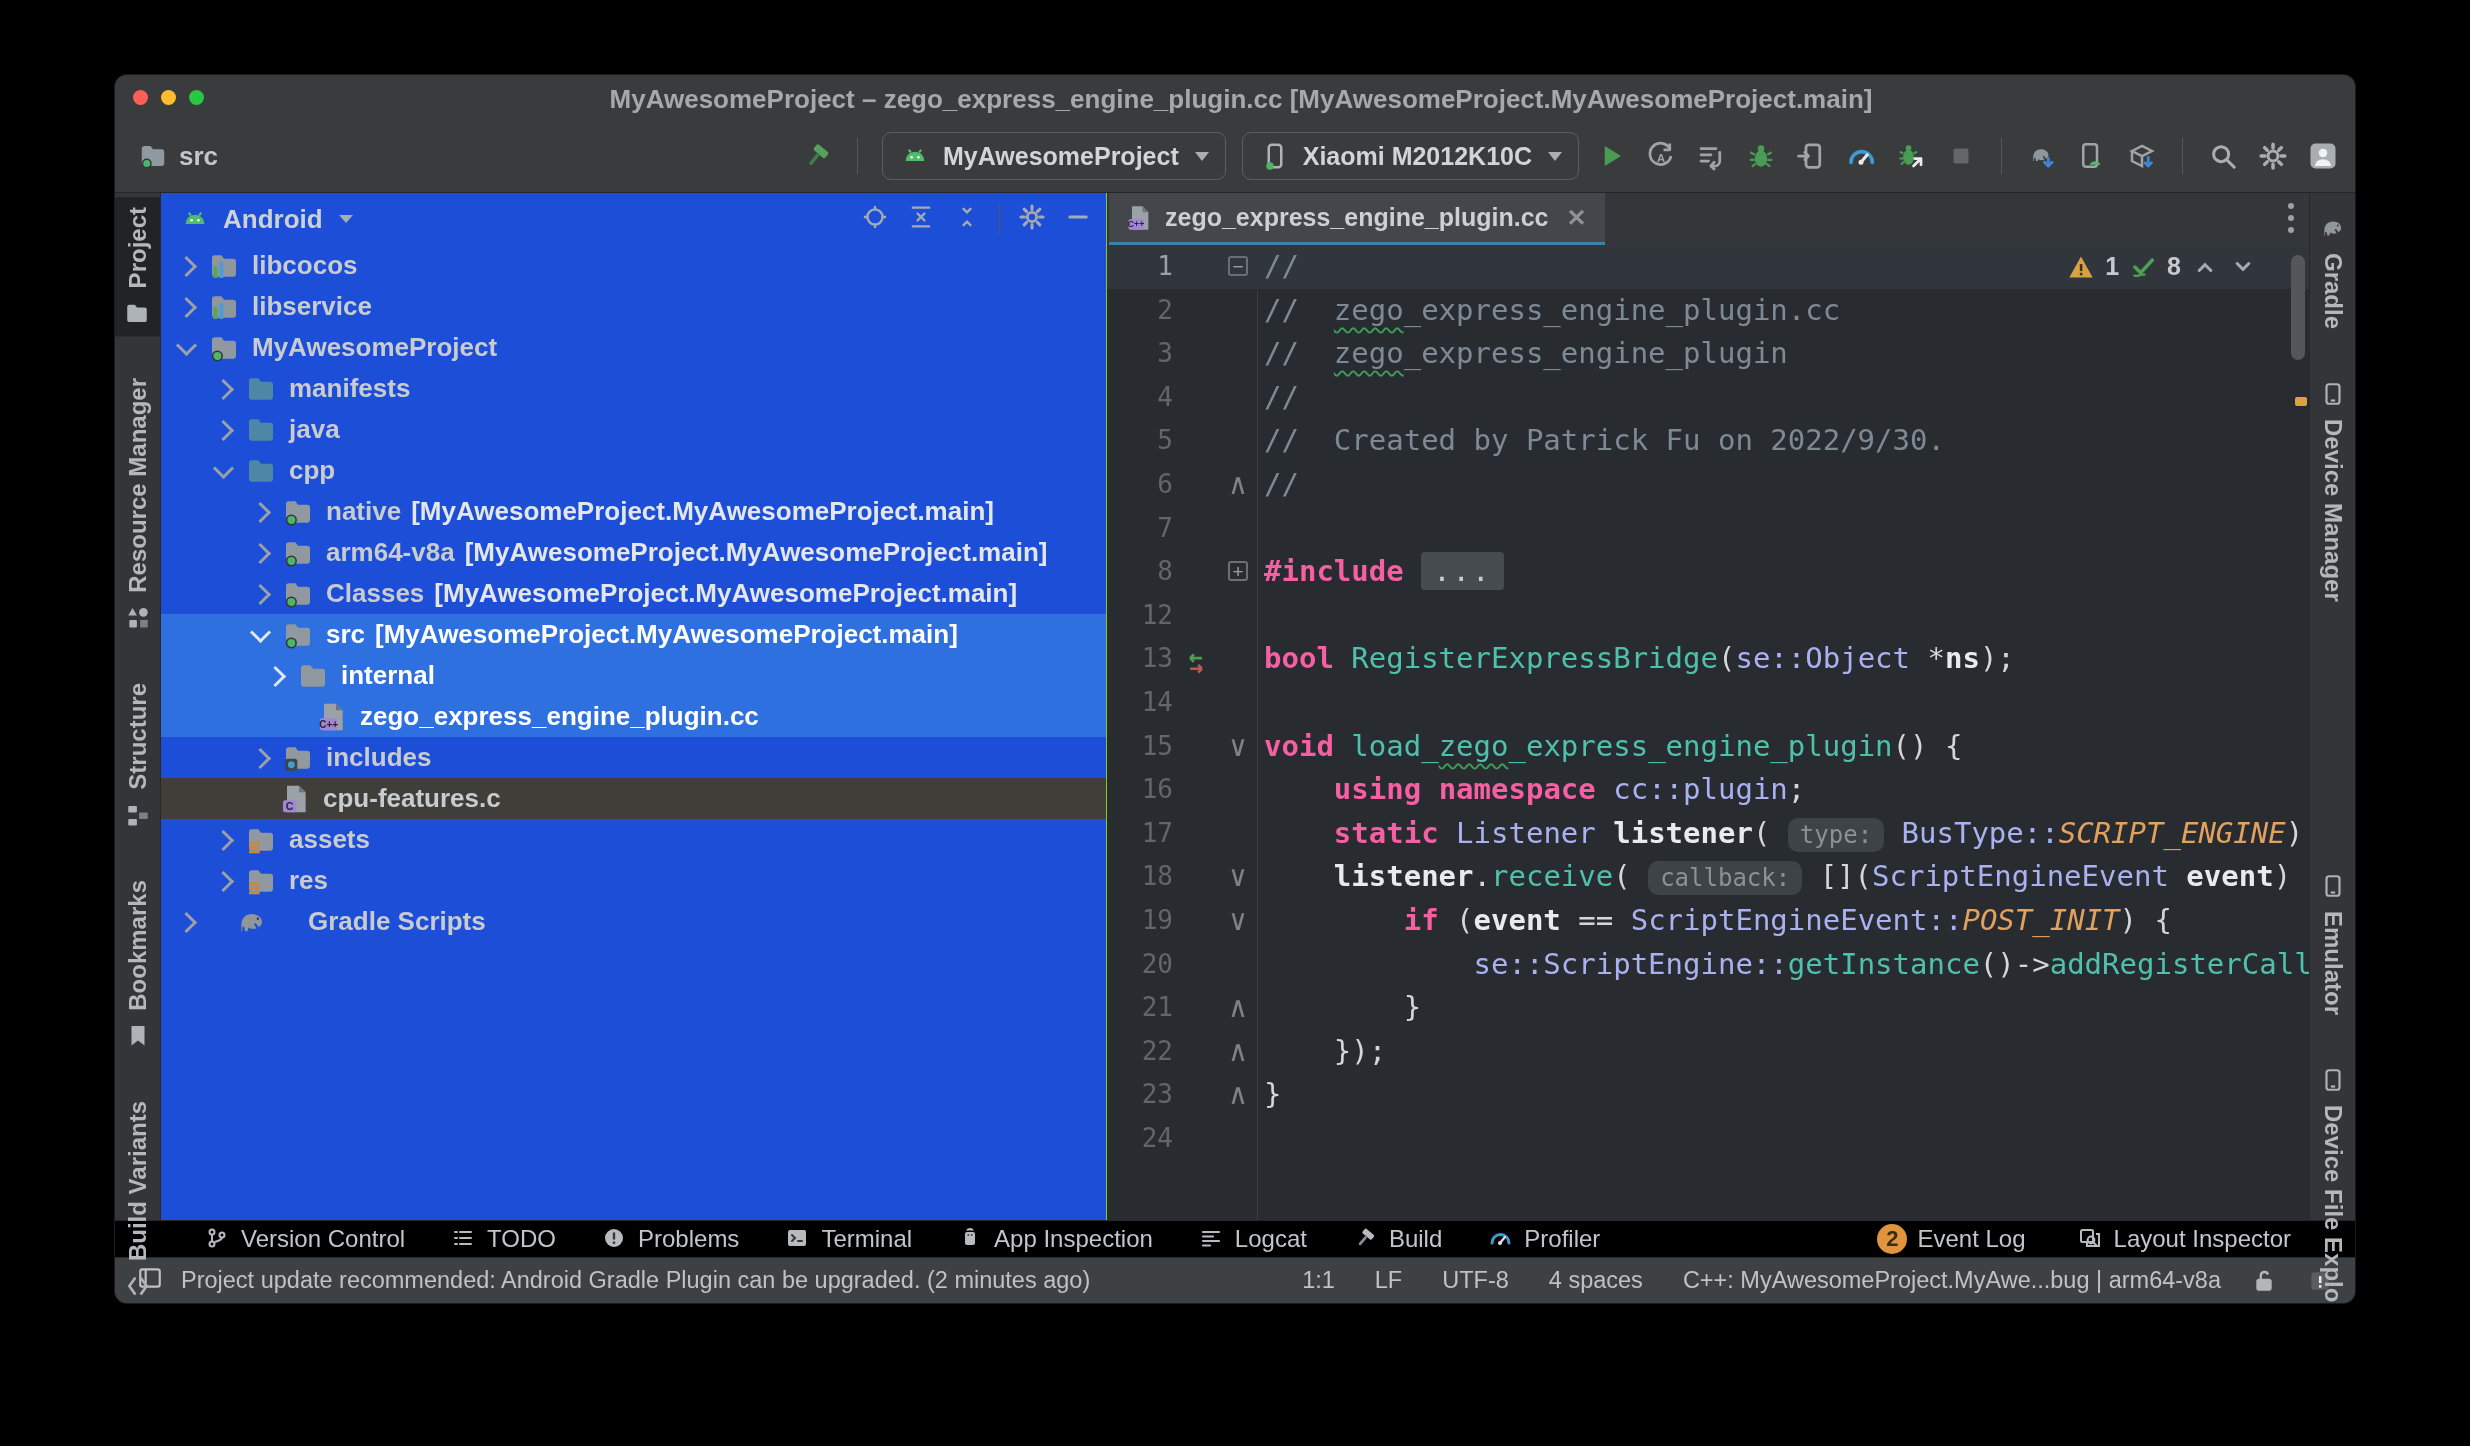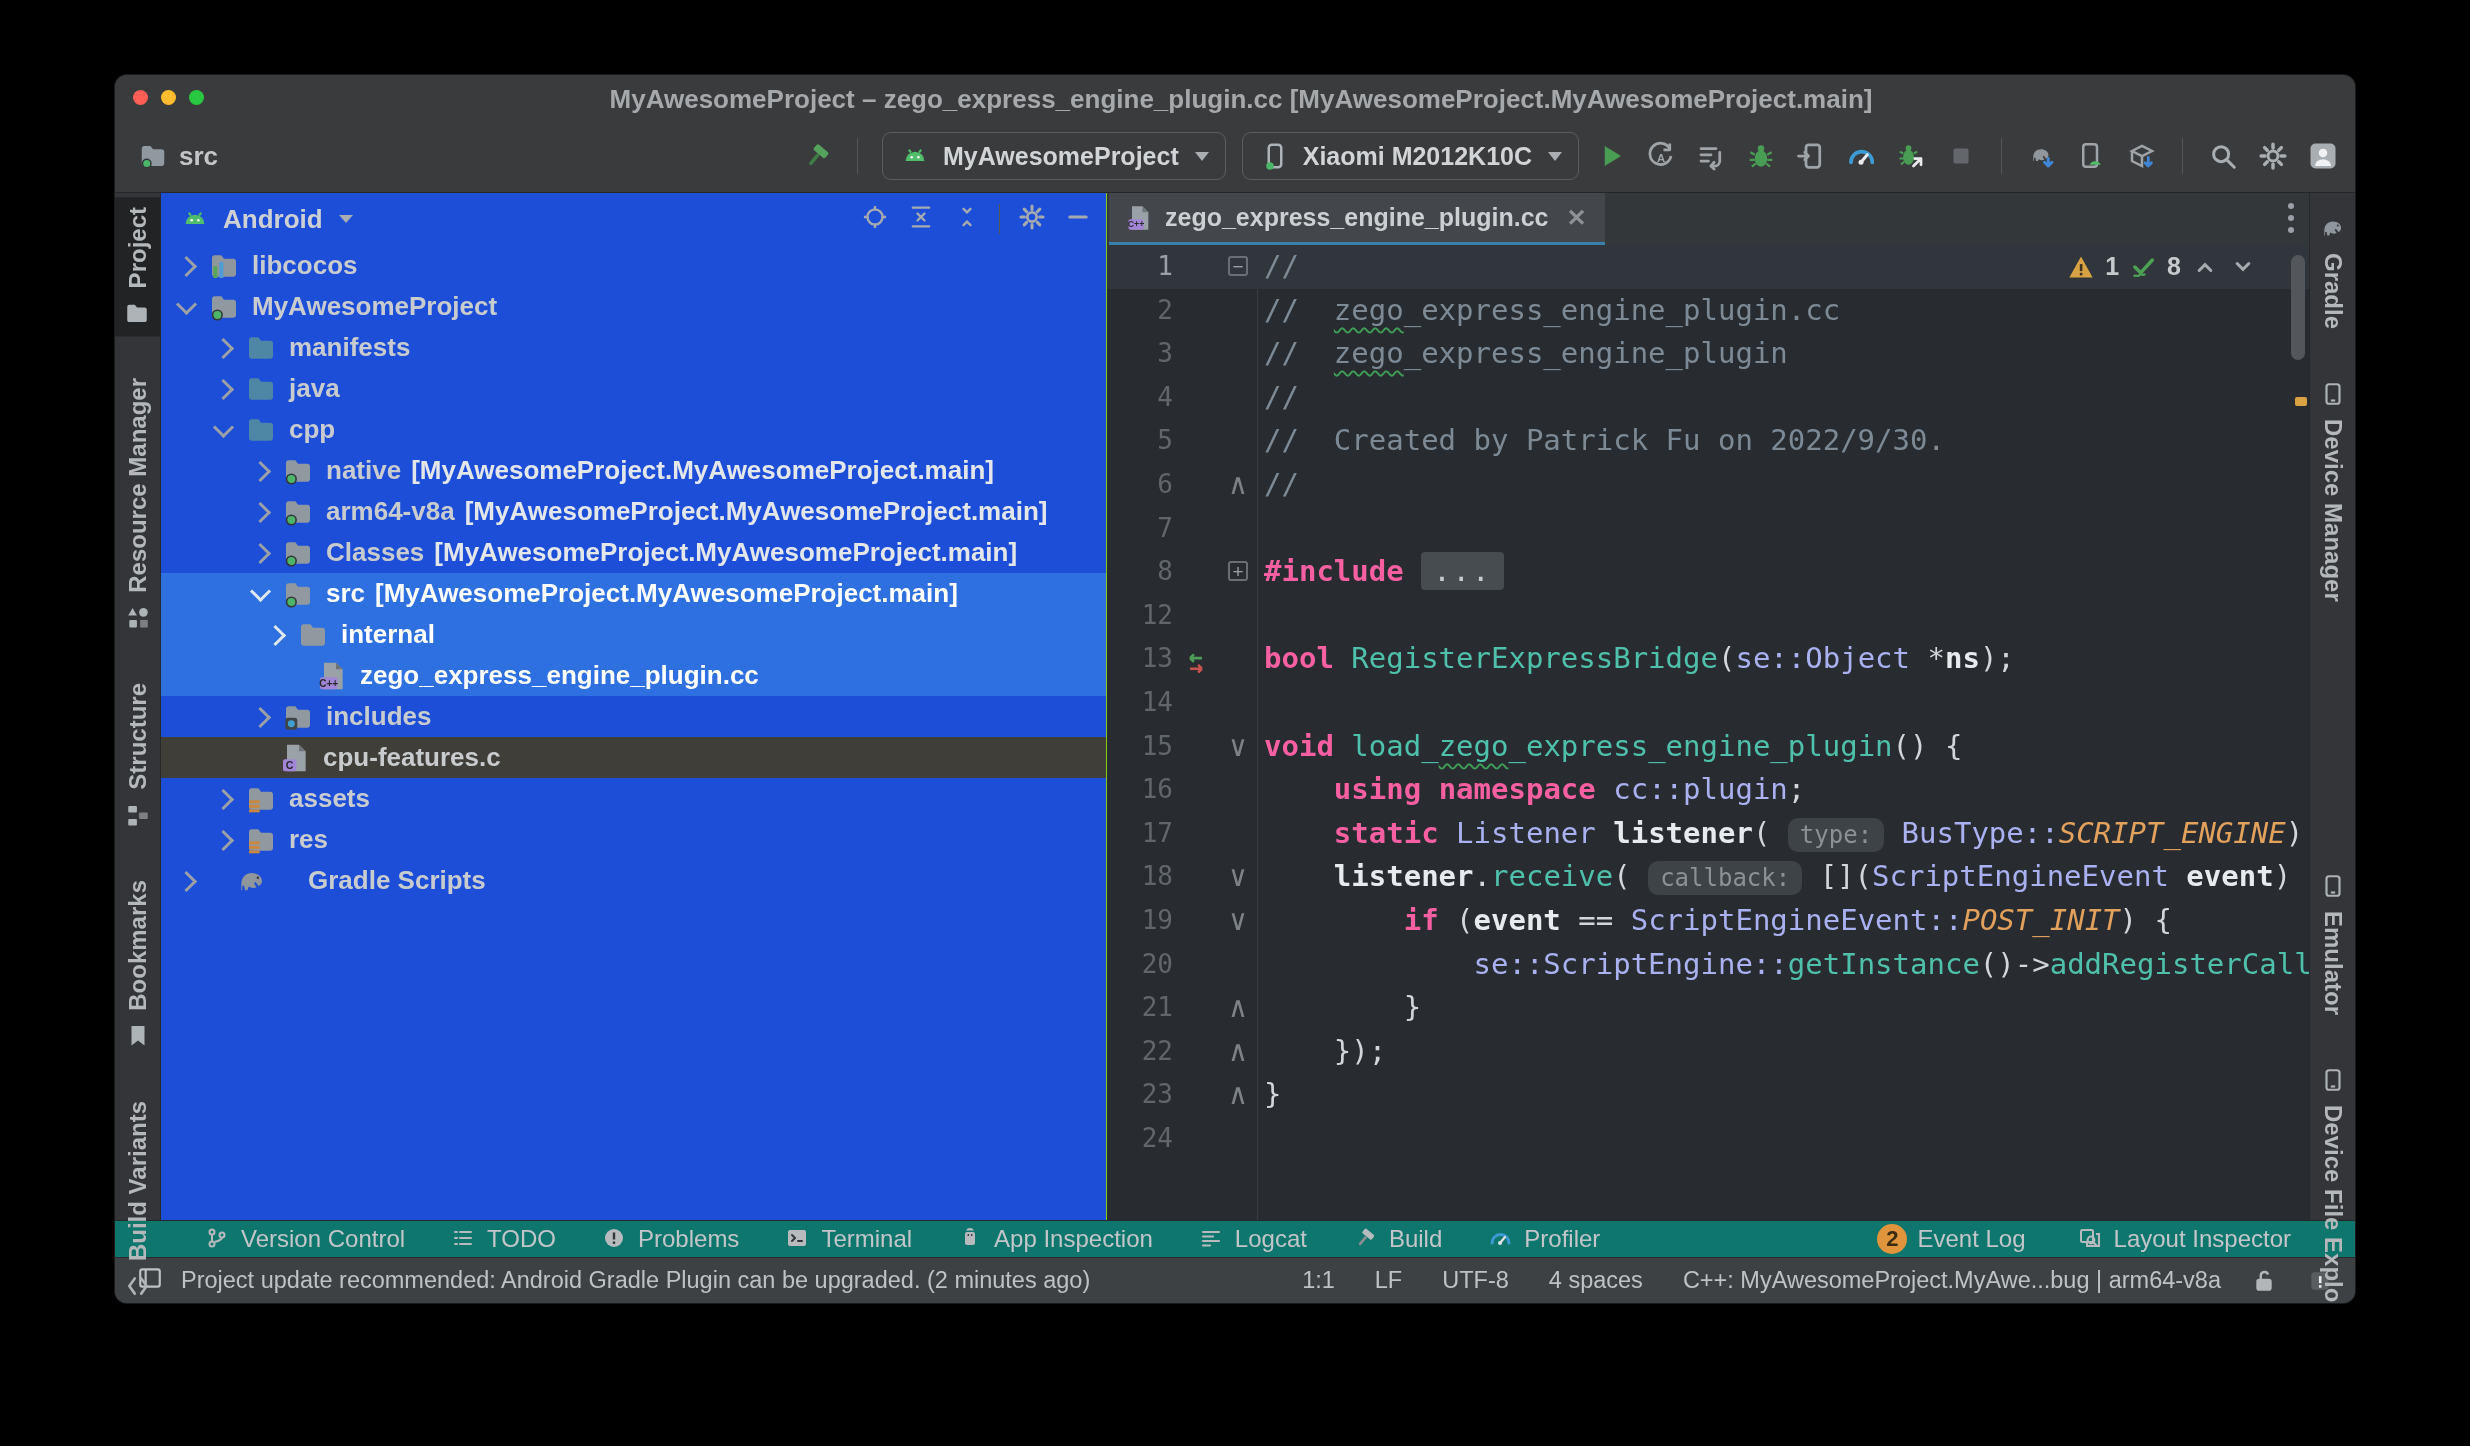--- a/index.html
+++ b/index.html
@@ -85,21 +85,21 @@
   .t-dim{color:#8a9097;}
   .t-wavy{text-decoration:underline wavy #3f9e58 2px;text-underline-offset:7px;}
   .t-inlay{background:#3e4347;color:#8b9196;border-radius:10px;padding:3px 12px;font-size:24px;}
   .t-foldbox{background:#474c50;color:#c8cbcd;border-radius:4px;padding:2px 12px;letter-spacing:2px;}
   .inspect{position:absolute;top:0;right:52px;height:43.6px;display:flex;align-items:center;gap:10px;
            font-family:"Liberation Sans",sans-serif;font-size:25px;color:#c7cacc;font-weight:600;}
   .inspect svg{width:28px;height:28px;}
   .sthumb{position:absolute;right:4px;top:10px;width:14px;height:105px;border-radius:7px;background:#53575c;}
   .smark{position:absolute;right:2px;top:152px;width:12px;height:9px;border-radius:2px;background:#d9a343;}
   
-  .bottombar{height:36px;background:#0f766e;border-top:1px solid #26282a;display:flex;align-items:center;
+  .bottombar{height:36px;background:#000000;border-top:1px solid #26282a;display:flex;align-items:center;
              padding:0 64px 0 90px;flex:0 0 auto;color:#c3c6c9;font-size:24px;}
   .bitem{display:flex;align-items:center;gap:10px;margin-right:46px;white-space:nowrap;}
   .bitem svg{width:24px;height:24px;}
   .b-spacer{flex:1;}
   .bright .bitem{margin-right:0;margin-left:52px;}
   .badge{width:30px;height:30px;border-radius:50%;background:#e0943b;color:#3a2c10;font-weight:700;font-size:22px;
          display:inline-flex;align-items:center;justify-content:center;}
   .statusbar{height:45px;background:#3e4144;border-top:1px solid #2a2c2e;display:flex;align-items:center;
              padding:0 22px;color:#bfc2c5;font-size:23.5px;flex:0 0 auto;}
   .statusbar .msg{margin-left:18px;}
@@ -361,20 +361,29 @@
         </div>
         <div class="ptree" id="tree">
             <div class="trow" style="padding-left: 18px;">
               <span class="chev r"></span>
               <span class="ticon"><svg viewBox="0 0 24 24">
                   <path d="M3 6c0-1.2.8-2 2-2h5l2 2.5h7c1.2 0 2 .8 2 2V18c0 1.2-.8 2-2 2H5c-1.2 0-2-.8-2-2z" fill="#8f969c"></path>
                   <rect x="4" y="12" width="3" height="9" fill="#57a65a"></rect>
                   <rect x="8.5" y="9" width="3" height="12" fill="#4f9bd6"></rect>
                 </svg></span>
               <span>libcocos</span>
+            </div>
+            <div class="trow" style="padding-left: 18px;">
+              <span class="chev r"></span>
+              <span class="ticon"><svg viewBox="0 0 24 24">
+                  <path d="M3 6c0-1.2.8-2 2-2h5l2 2.5h7c1.2 0 2 .8 2 2V18c0 1.2-.8 2-2 2H5c-1.2 0-2-.8-2-2z" fill="#8f969c"></path>
+                  <rect x="4" y="12" width="3" height="9" fill="#57a65a"></rect>
+                  <rect x="8.5" y="9" width="3" height="12" fill="#4f9bd6"></rect>
+                </svg></span>
+              <span>libservice</span>
             </div>
             <div class="trow" style="padding-left: 18px;">
               <span class="chev d"></span>
               <span class="ticon"><svg viewBox="0 0 24 24">
                   <path d="M3 6c0-1.2.8-2 2-2h5l2 2.5h7c1.2 0 2 .8 2 2V18c0 1.2-.8 2-2 2H5c-1.2 0-2-.8-2-2z" fill="#9199a0"></path>
                   <circle cx="7" cy="18" r="3.6" fill="#4db56a" stroke="#34373a" stroke-width="1.2"></circle>
                 </svg></span>
               <span>MyAwesomeProject</span>
             </div>
             <div class="trow" style="padding-left: 55px;">

